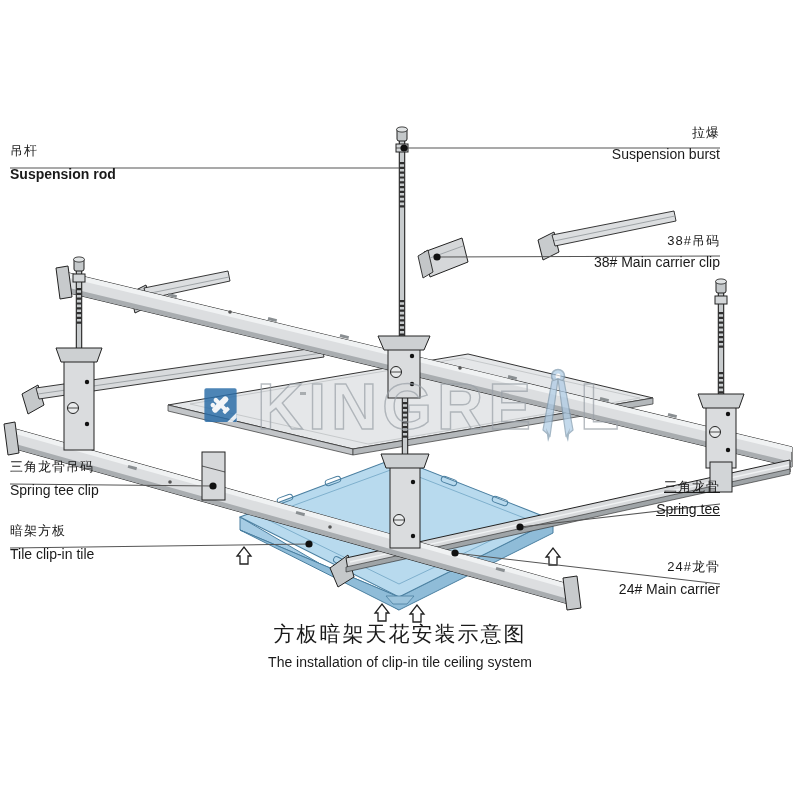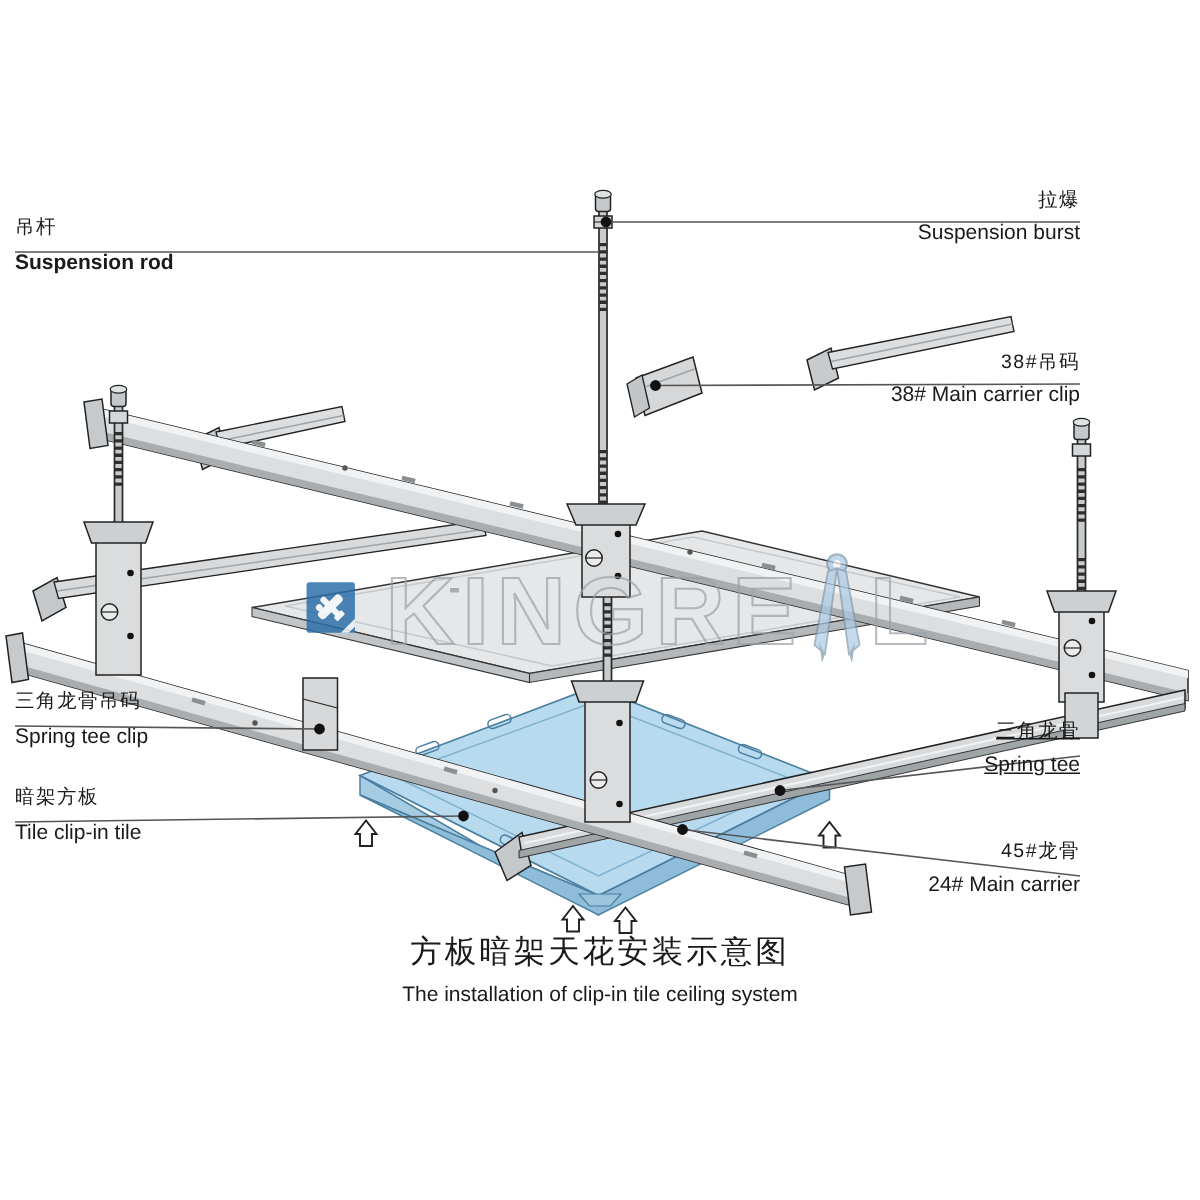--- a/index.html
+++ b/index.html
@@ -273,21 +273,21 @@
 </div>
 <div class="lbl l-tee-clip">
   <div class="cn">三角龙骨吊码</div>
   <div class="en">Spring tee clip</div>
 </div>
 <div class="lbl right l-tee">
   <div class="cn">三角龙骨</div>
   <div class="en">Spring tee</div>
 </div>
 <div class="lbl right l-carrier">
-  <div class="cn">45#龙骨</div>
+  <div class="cn">24#龙骨</div>
   <div class="en">24# Main carrier</div>
 </div>
 
 <div id="title">
   <div class="cn">方板暗架天花安装示意图</div>
   <div class="en">The installation of clip-in tile ceiling system</div>
 </div>
 
 </div>
 

